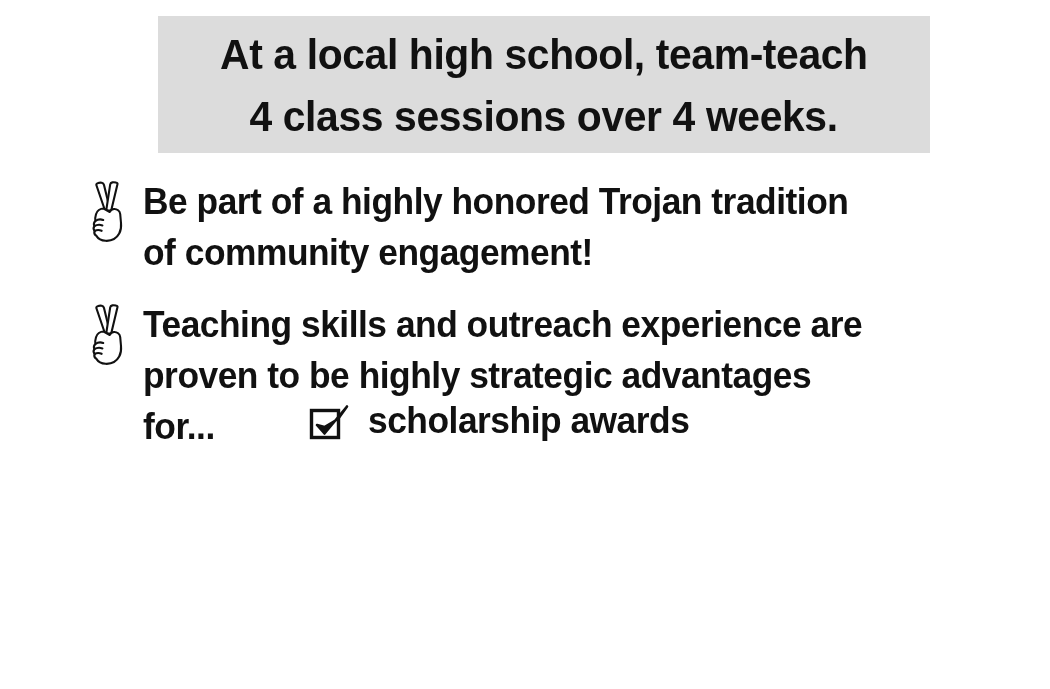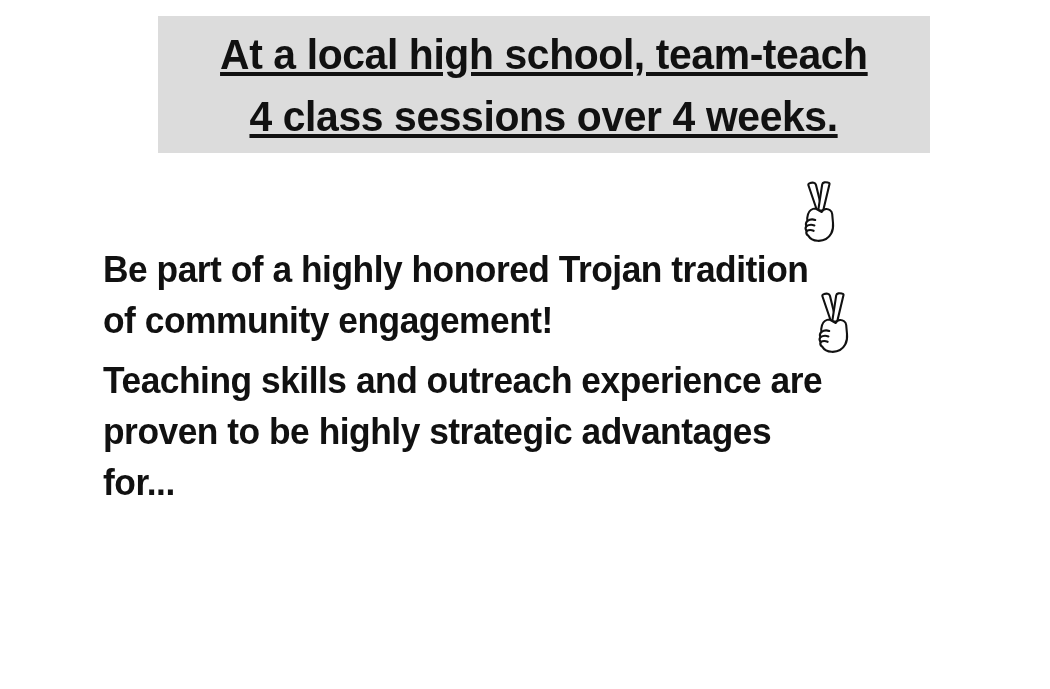--- a/index.html
+++ b/index.html
@@ -29,40 +29,38 @@
     left: 158px;
     top: 16px;
     width: 772px;
     height: 137px;
     background: #dcdcdc;
     display: flex;
     flex-direction: column;
     align-items: center;
     justify-content: center;
     box-sizing: border-box;
-    text-decoration: underline;
   }
   .title-line {
     font-family: "Liberation Sans", sans-serif;
     font-weight: bold;
     font-size: 43px;
     line-height: 62px;
     letter-spacing: -0.4px;
     color: #111111;
     text-align: center;
     white-space: nowrap;
     transform: scaleX(0.95);
   }
 
   
   .bullet-block {
     position: absolute;
     display: flex;
-    align-items: flex-end;
-    flex-direction: column;
+    align-items: flex-start;
   }
   .hand-icon {
     width: 40px;
     height: 64px;
     flex: 0 0 40px;
     margin-top: 4px;
   }
   .hand-icon svg {
     display: block;
     width: 40px;
@@ -75,21 +73,21 @@
     font-size: 37px;
     line-height: 51px;
     letter-spacing: -0.5px;
     color: #111111;
     transform: scaleX(0.955);
     transform-origin: left top;
   }
   .bullet-text .line { white-space: nowrap; display: block; }
 
   #bullet-1 { left: 90px; top: 176px; }
-  #bullet-2 { left: 90px; top: 287px; }
+  #bullet-2 { left: 90px; top: 299px; }
   #bullet-3 { left: 90px; top: 568px; }
 
   
   #checkbox-list {
     position: absolute;
     left: 308px;
     top: 398px;
   }
   .check-row {
     display: flex;
@@ -161,18 +159,27 @@
     <span class="bullet-text">
       <span class="line">Teaching skills and outreach experience are</span>
       <span class="line">proven to be highly strategic advantages</span>
       <span class="line">for...</span>
     </span>
   </div>
 
   <div id="checkbox-list">
 
 
+    <div class="check-row">
+      <span class="check-icon">
+        <svg viewBox="0 0 42 42" xmlns="http://www.w3.org/2000/svg">
+          <rect x="3.5" y="10.5" width="27" height="27" fill="#ffffff" stroke="#111111" stroke-width="3.4"></rect>
+          <path d="M9 25 L16.5 33.5 L39 6.5 L30 19 L16.5 27 Z" fill="#111111" stroke="#111111" stroke-width="2.6" stroke-linejoin="round"></path>
+        </svg>
+      </span>
+      <span class="check-label">scholarship awards</span>
+    </div>
 
 
   </div>
 
 
 </div>
 
 </body></html>

